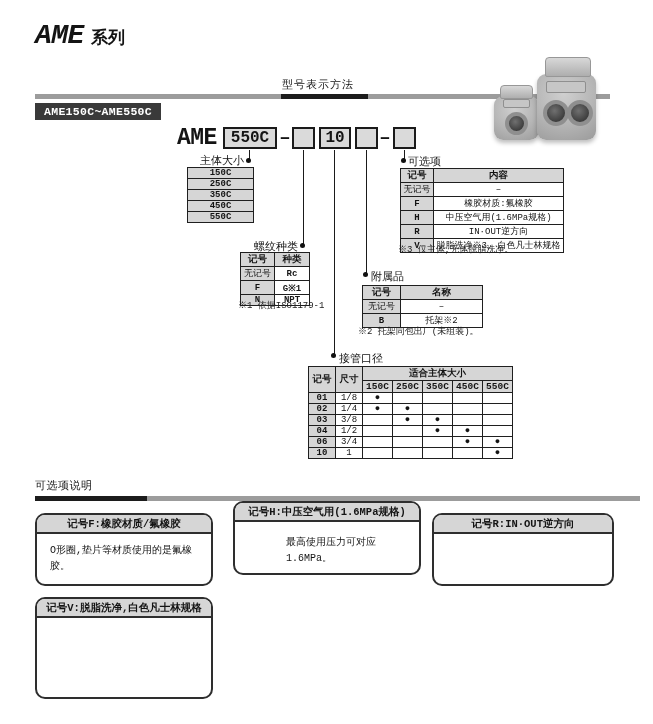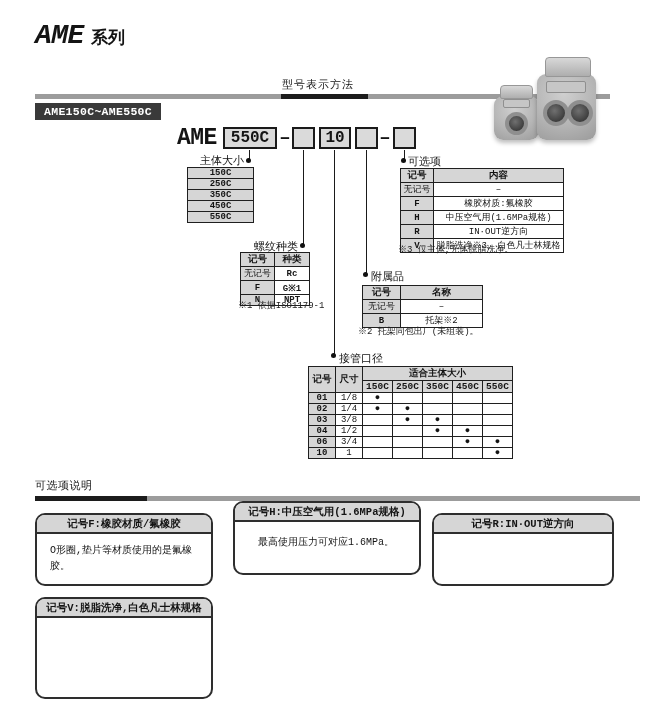--- a/index.html
+++ b/index.html
@@ -45,21 +45,21 @@
   .tbl th { background:#d6d6d6; font-weight:bold; font-size:9.5px; }
   .g { background:#d6d6d6; }
   .b { font-weight:bold; font-size:10px; }
   .sm { font-size:8.5px; }
   .dotc { font-size:9px; line-height:9px; }
 
   
   .nbox { position:absolute; border:2px solid #2e2e2e; border-radius:10px; background:#fff; overflow:hidden; }
   .nb-title { background:#d6d6d6; border-bottom:2px solid #2e2e2e; height:19px; line-height:19px; text-align:center; font-weight:bold; font-size:10.5px; white-space:nowrap; }
   .nb-body { font-size:10px; line-height:1.6; padding:9px 8px 0 13px; white-space:pre-line; }
-  .nb-body.ind { padding:13px 8px 0 23px; }
+  .nb-body.ind { padding:13px 8px 0 23px;margin-left:28px; }
 </style>
 </head>
 <body>
 
 <div class="page">
 
   <div class="series-title">
     <span class="series-main">AME</span><span class="series-sub">系列</span>
   </div>
 

